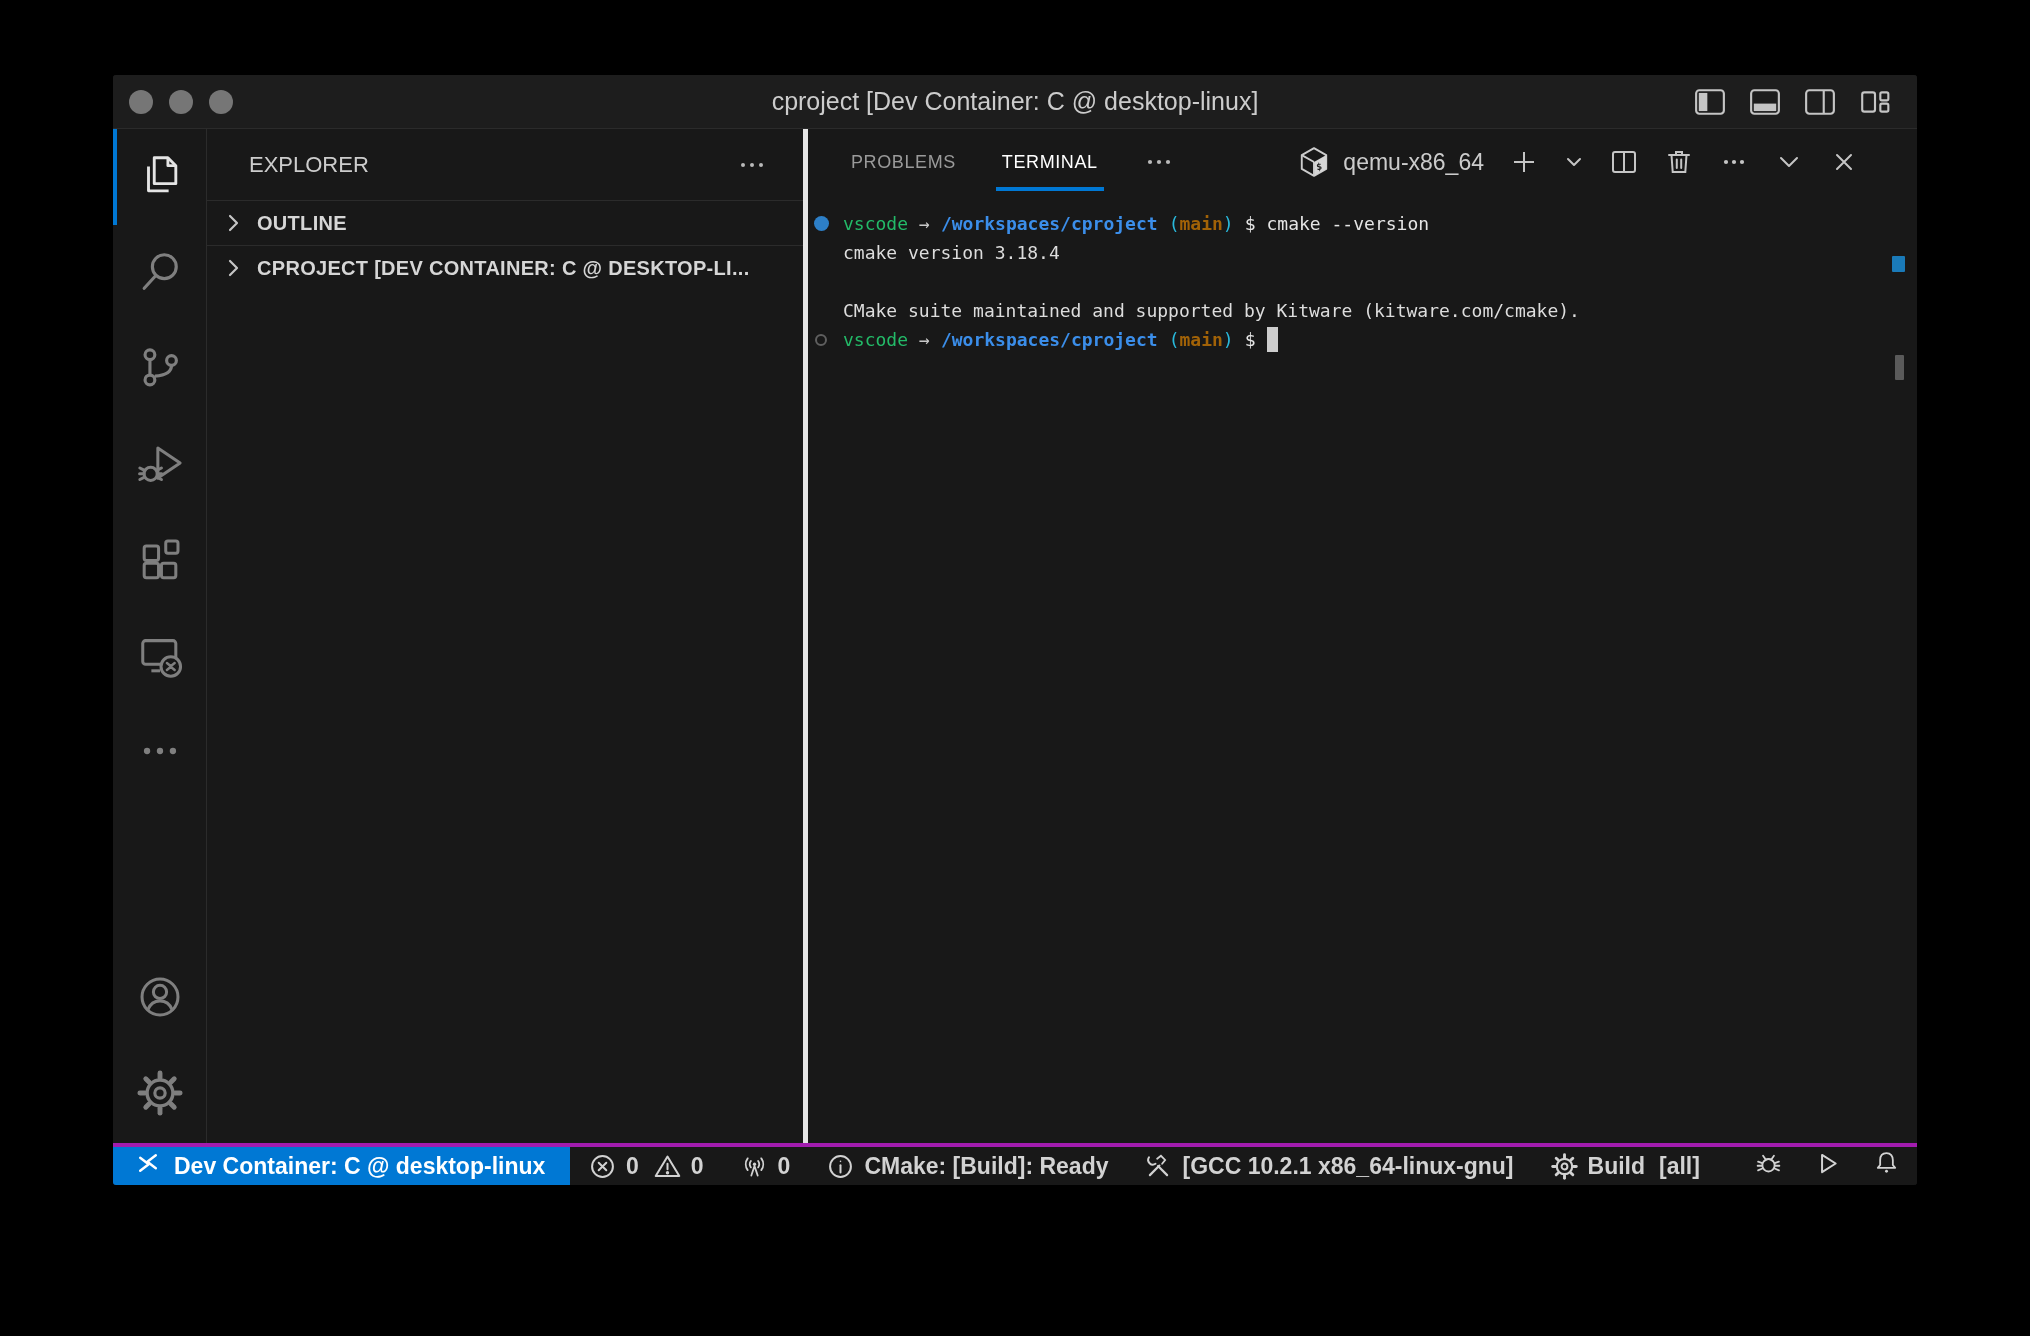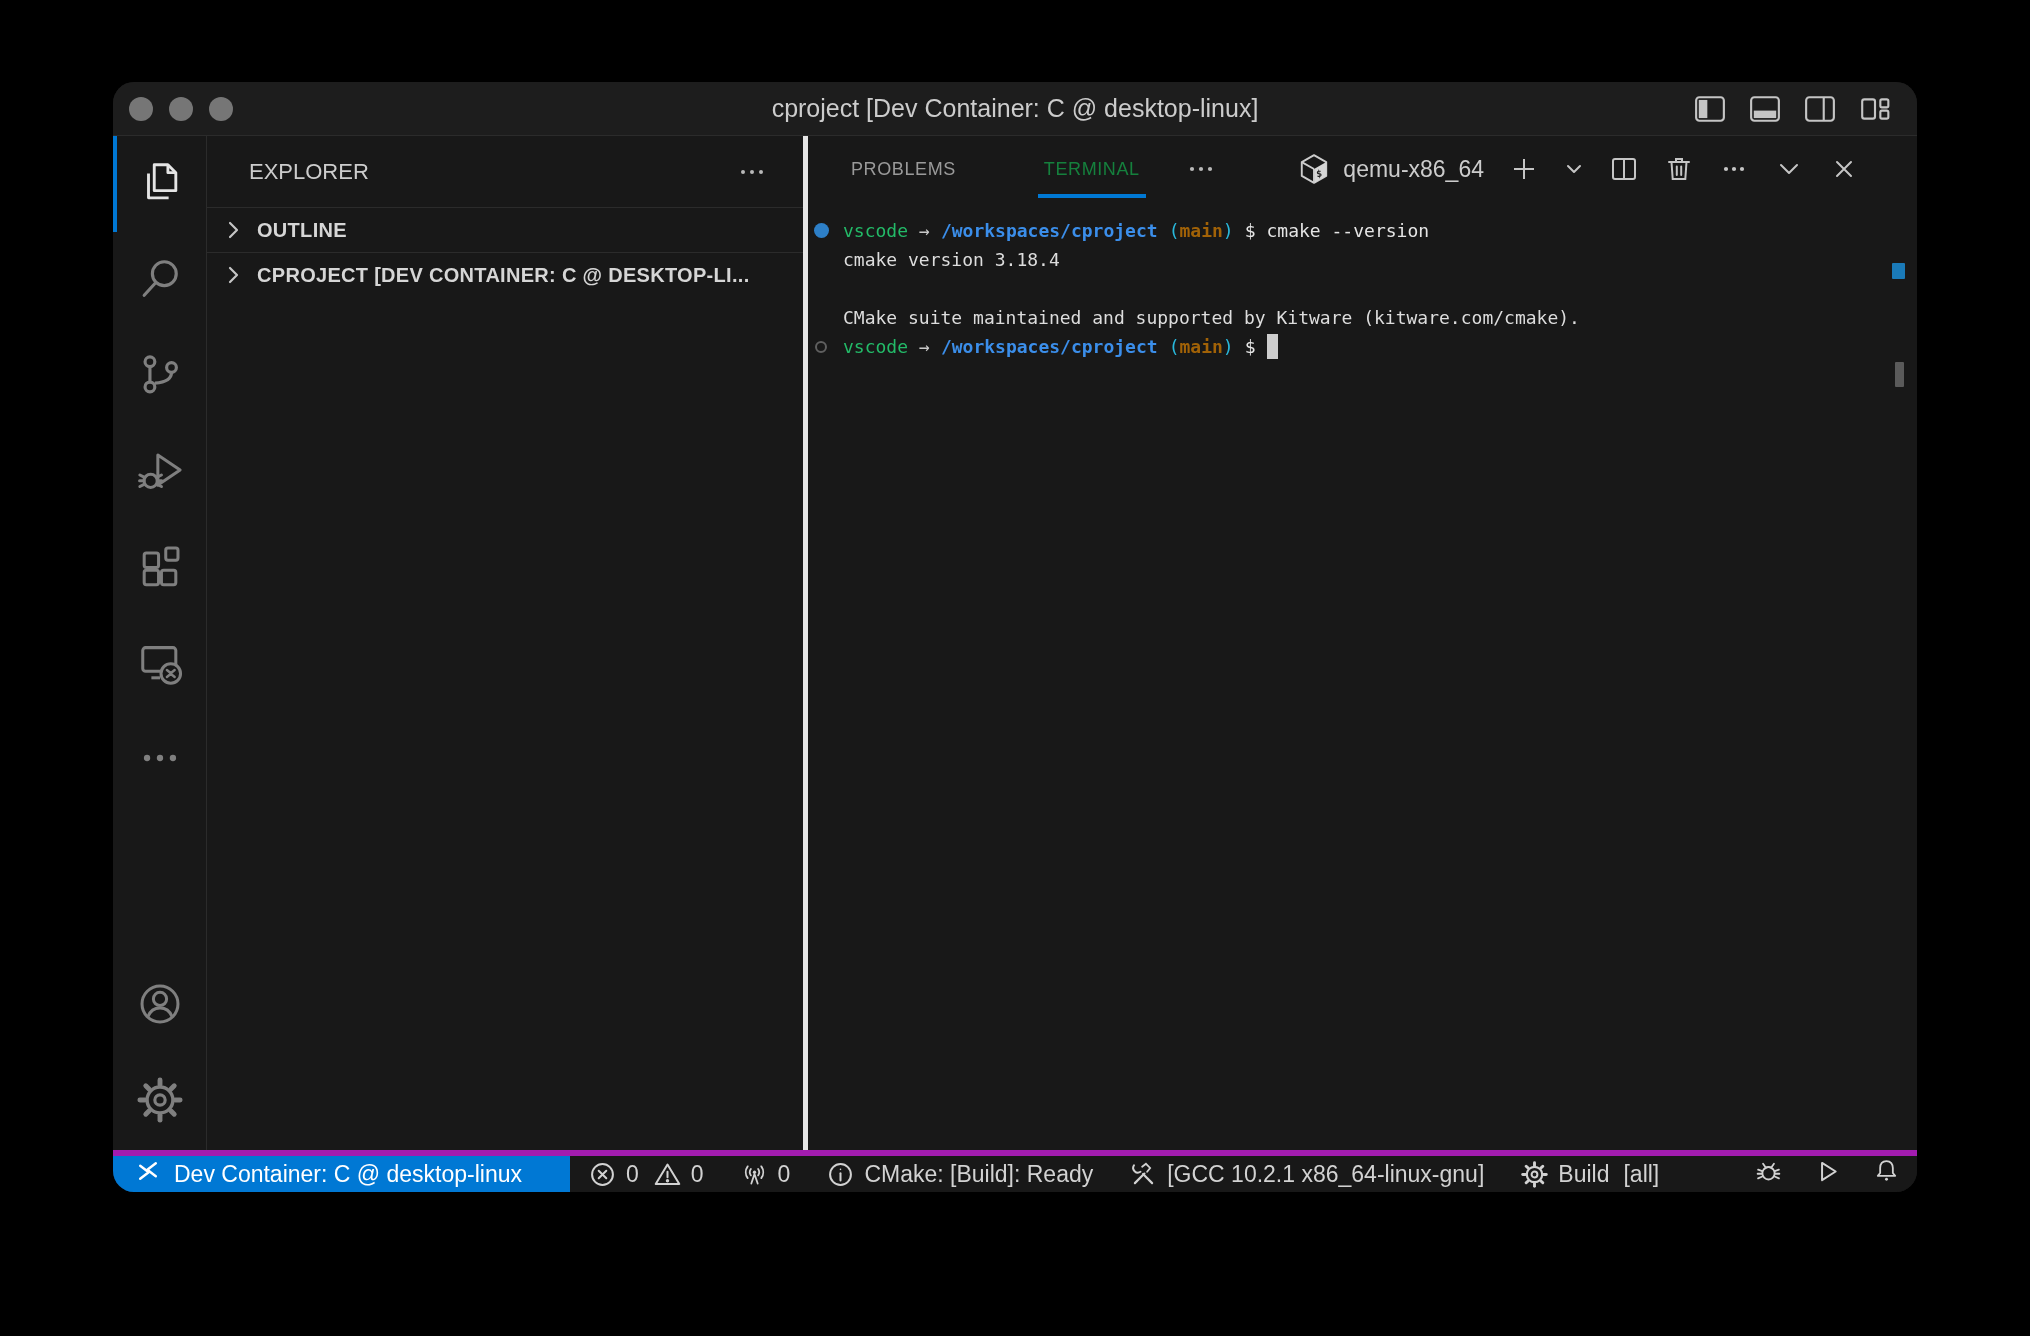--- a/index.html
+++ b/index.html
@@ -2,22 +2,22 @@
 <html><head>
 <meta charset="utf-8">
 <style>
   * { margin:0; padding:0; box-sizing:border-box; }
   html,body { background:#000; }
   .stage {
     position:relative; width:2030px; height:1336px; background:#000;
     font-family:"Liberation Sans", sans-serif; overflow:hidden;
   }
   .window {
-    position:absolute; left:113px; top:82px; width:1804px; height:1110px;
-    background:#181818; border-radius:21px; overflow:hidden;
+    position:absolute; left:113px; top:75px; width:1804px; height:1110px;
+    background:#181818; border-radius:3px; overflow:hidden;
     display:flex; flex-direction:column;
     box-shadow:0 18px 60px rgba(0,0,0,.7);
   }
   
   .titlebar {
     height:54px; flex:0 0 54px; background:#1d1d1d; border-bottom:1px solid #2b2b2b;
     position:relative; display:flex; align-items:center; justify-content:center;
   }
   .traffic { position:absolute; left:16px; top:0; height:100%; display:flex; align-items:center; gap:16px; }
   .traffic span { width:24px; height:24px; border-radius:50%; background:#767676; display:block; }
@@ -40,21 +40,21 @@
   .section-row {
     height:45px; display:flex; align-items:center; gap:12px; padding-left:14px;
     border-top:1px solid #2b2b2b; color:#d6d6d6; font-size:20px; font-weight:bold; letter-spacing:.3px;
     white-space:nowrap; overflow:hidden;
   }
   .chev { color:#c5c5c5; flex:0 0 auto; display:flex; }
   
   .main { flex:1; display:flex; flex-direction:column; min-width:0; background:#181818; }
   .tabrow { height:66px; flex:0 0 66px; display:flex; align-items:center; padding-left:43px; position:relative; }
   .ptab { font-size:18px; letter-spacing:.6px; color:#9a9a9a; margin-right:46px; height:100%; display:flex; align-items:center; position:relative; }
-  .ptab.active { color:#15803d;margin-left:42px; }
+  .ptab.active { color:#ffffff; }
   .ptab.active::after { content:""; position:absolute; left:-6px; right:-6px; bottom:4px; height:4px; background:#0078d4; }
   .tab-more { color:#b9b9b9; display:flex; align-items:center; }
   .term-toolbar { position:absolute; right:58px; top:0; height:100%; display:flex; align-items:center; gap:25px; color:#c5c5c5; }
   .term-profile { display:flex; align-items:center; gap:12px; color:#cccccc; font-size:23px; }
   .term-toolbar svg { display:block; }
   
   .terminal {
     flex:1; position:relative; padding-top:14px; overflow:hidden;
     font-family:"DejaVu Sans Mono", monospace; font-size:18px; line-height:29px; color:#d8d8d8;
   }
@@ -71,22 +71,22 @@
   .t-branch { color:#a16207; font-weight:bold; }
   .t-dollar { color:#e5e5e5; margin-left:11px; }
   .t-cmd { color:#e5e5e5; margin-left:11px; }
   .t-out { color:#dddddd; margin-left:9px;text-align:right; }
   .cursor { display:inline-block; width:11px; height:25px; background:#cdcdcd; margin-left:11px; vertical-align:middle; }
   .ruler-mark { position:absolute; border-radius:1px; }
   .mark-blue { right:12px; top:61px; width:13px; height:16px; background:#1a7ab8; }
   .mark-gray { right:13px; top:160px; width:9px; height:25px; background:#5a5a5a; }
   
   .statusbar {
-    height:42px; flex:0 0 42px; border-top:6px solid #a21caf; display:flex; align-items:stretch;
-    font-size:23px; color:#d2d2d2; background:#181818;
+    height:42px; flex:0 0 42px; border-top:4px solid #a21caf; display:flex; align-items:stretch;
+    font-size:23px; color:#d2d2d2; background:#181818;font-weight:bold;
   }
   .sb-remote {
     width:457px; flex:0 0 457px; background:#0078d4; color:#ffffff;
     display:flex; align-items:center; gap:13px; padding-left:22px;
   }
   .sb-items { flex:1; display:flex; align-items:center; gap:0; padding-left:18px; }
   .sb-it { display:flex; align-items:center; gap:9px; margin-right:36px; white-space:nowrap; }
   .sb-it.tight { margin-right:14px; }
   .sb-it svg { display:block; }
   .sb-grow { flex:1; }

